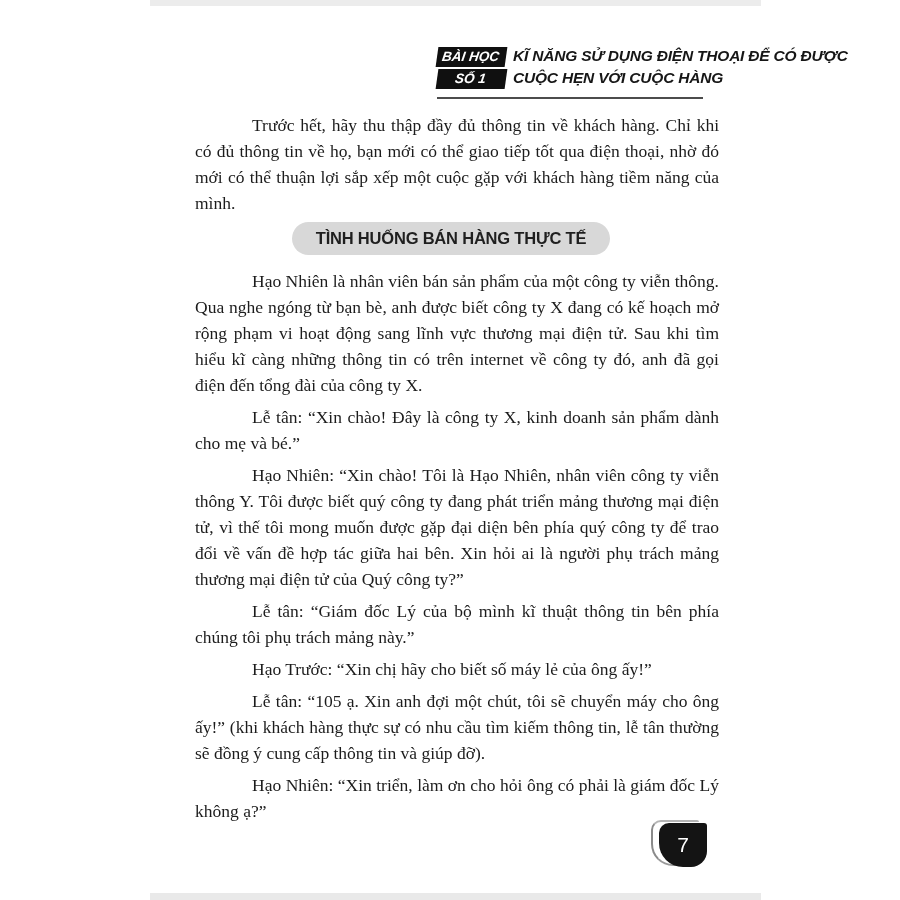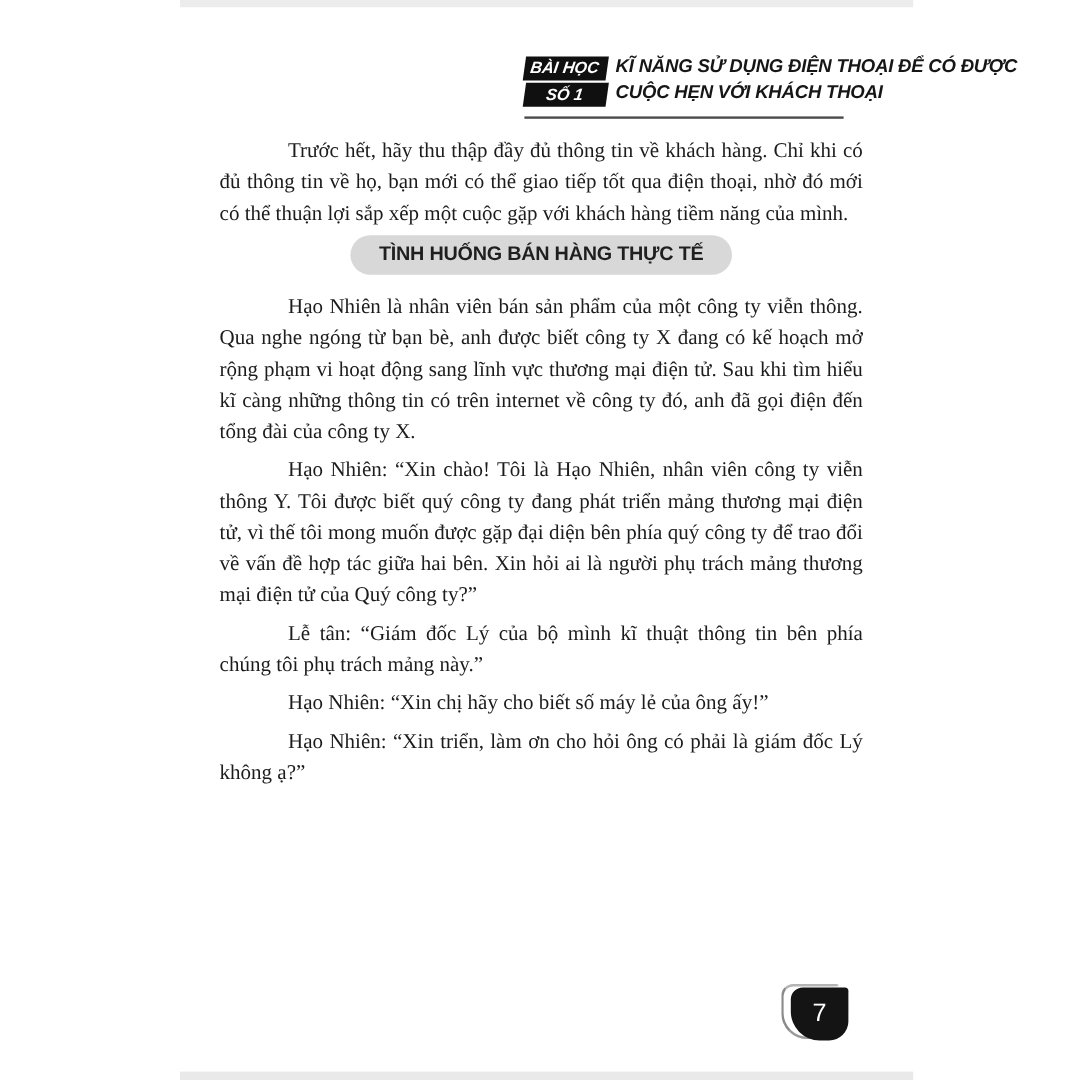--- a/index.html
+++ b/index.html
@@ -51,21 +51,21 @@
   }
 
   
   .content {
     position: absolute; left: 183px; top: 112px;
     width: 536px;
     font-size: 17.5px; line-height: 26px;
     color: #1c1c1c;
     text-align: justify;
   }
-  .content p { margin: 0 0 6px 0; text-indent: 57px; }
+  .content p { margin: 0 0 6px 12px; text-indent: 57px; }
 
   .section-pill {
     display: block;
     width: fit-content;
     margin: 4px auto 13px auto;
     background: #d8d8d8;
     color: #1f1f1f;
     border-radius: 17px;
     padding: 5px 24px 6px 24px;
     font-family: "Liberation Sans", sans-serif;
@@ -107,34 +107,36 @@
 
 <div class="photo-edge top"></div>
 
 <div class="running-header">
   <div class="lesson-badge">
     <span class="badge-box">BÀI HỌC</span>
     <span class="badge-box second">SỐ 1</span>
   </div>
   <div class="header-title">
     <div>KĨ NĂNG SỬ DỤNG ĐIỆN THOẠI ĐỂ CÓ ĐƯỢC</div>
-    <div>CUỘC HẸN VỚI KHÁCH THOẠI</div>
+    <div>CUỘC HẸN VỚI CUỘC HÀNG</div>
   </div>
 </div>
 <div class="header-rule"></div>
 
 <div class="content">
   <p>Trước hết, hãy thu thập đầy đủ thông tin về khách hàng. Chỉ khi có đủ thông tin về họ, bạn mới có thể giao tiếp tốt qua điện thoại, nhờ đó mới có thể thuận lợi sắp xếp một cuộc gặp với khách hàng tiềm năng của mình.</p>
 
   <div class="section-pill">TÌNH HUỐNG BÁN HÀNG THỰC TẾ</div>
 
   <p>Hạo Nhiên là nhân viên bán sản phẩm của một công ty viễn thông. Qua nghe ngóng từ bạn bè, anh được biết công ty X đang có kế hoạch mở rộng phạm vi hoạt động sang lĩnh vực thương mại điện tử. Sau khi tìm hiểu kĩ càng những thông tin có trên internet về công ty đó, anh đã gọi điện đến tổng đài của công ty X.</p>
+  <p>Lễ tân: “Xin chào! Đây là công ty X, kinh doanh sản phẩm dành cho mẹ và bé.”</p>
   <p>Hạo Nhiên: “Xin chào! Tôi là Hạo Nhiên, nhân viên công ty viễn thông Y. Tôi được biết quý công ty đang phát triển mảng thương mại điện tử, vì thế tôi mong muốn được gặp đại diện bên phía quý công ty để trao đổi về vấn đề hợp tác giữa hai bên. Xin hỏi ai là người phụ trách mảng thương mại điện tử của Quý công ty?”</p>
   <p>Lễ tân: “Giám đốc Lý của bộ mình kĩ thuật thông tin bên phía chúng tôi phụ trách mảng này.”</p>
-  <p>Hạo Nhiên: “Xin chị hãy cho biết số máy lẻ của ông ấy!”</p>
+  <p>Hạo Trước: “Xin chị hãy cho biết số máy lẻ của ông ấy!”</p>
+  <p>Lễ tân: “105 ạ. Xin anh đợi một chút, tôi sẽ chuyển máy cho ông ấy!” (khi khách hàng thực sự có nhu cầu tìm kiếm thông tin, lễ tân thường sẽ đồng ý cung cấp thông tin và giúp đỡ).</p>
   <p>Hạo Nhiên: “Xin triển, làm ơn cho hỏi ông có phải là giám đốc Lý không ạ?”</p>
 </div>
 
 <div class="folio">
   <div class="folio-outline"></div>
   <div class="folio-shape">7</div>
 </div>
 
 <div class="photo-edge bottom"></div>
 

